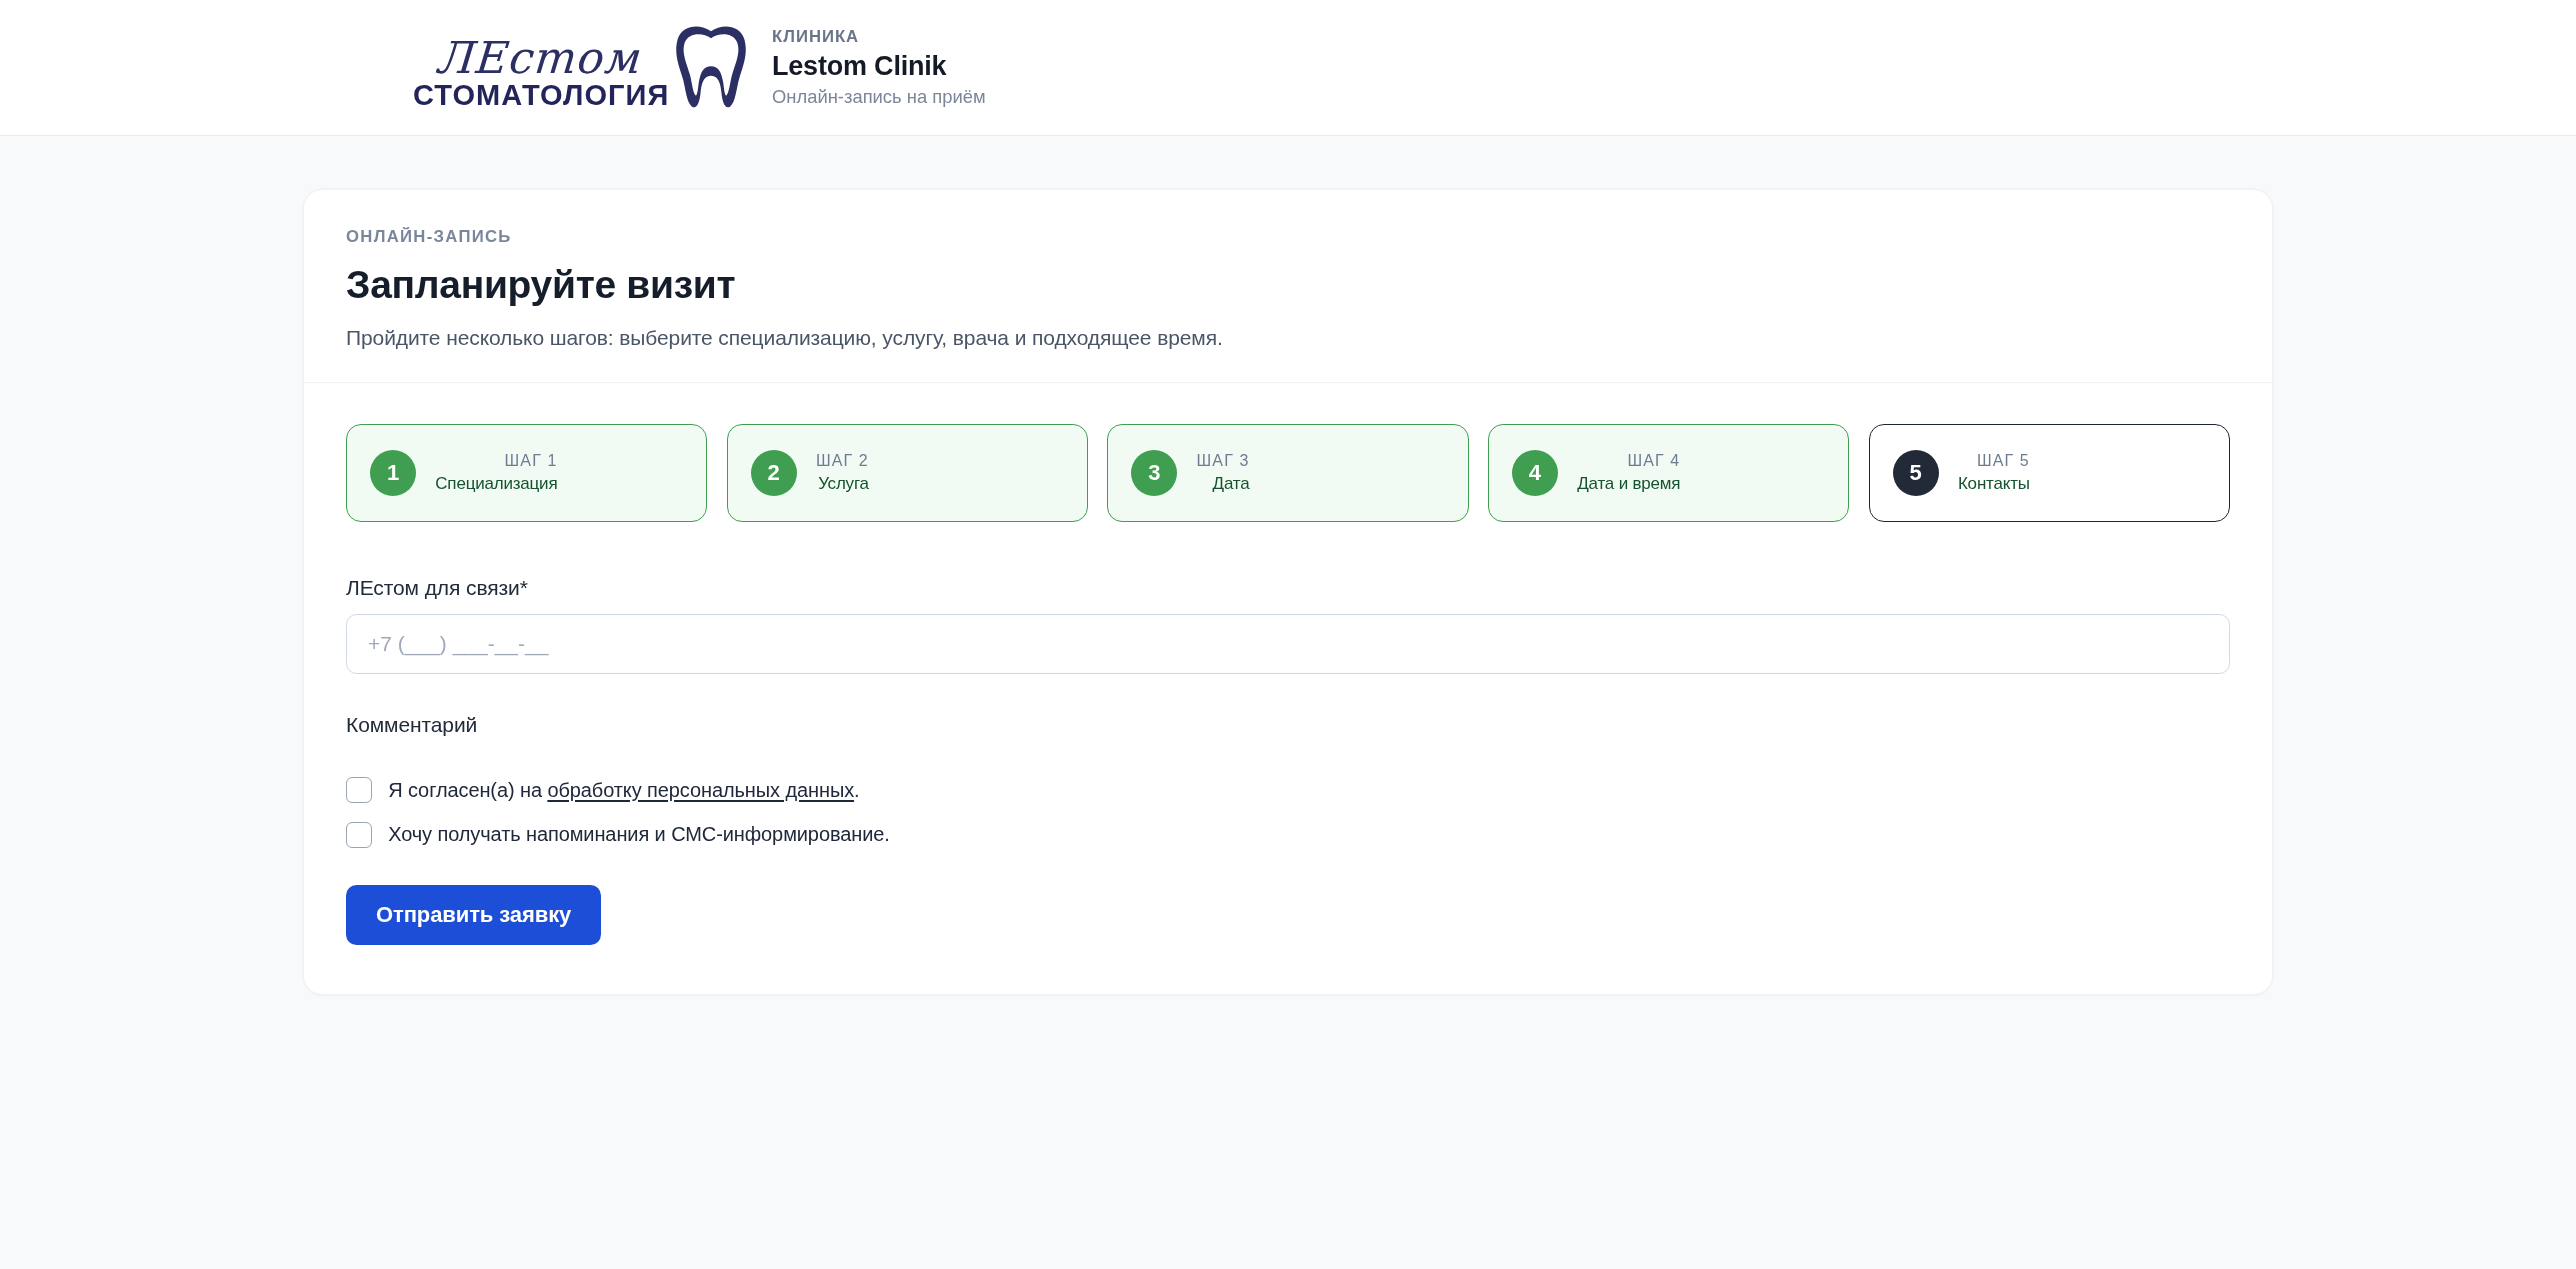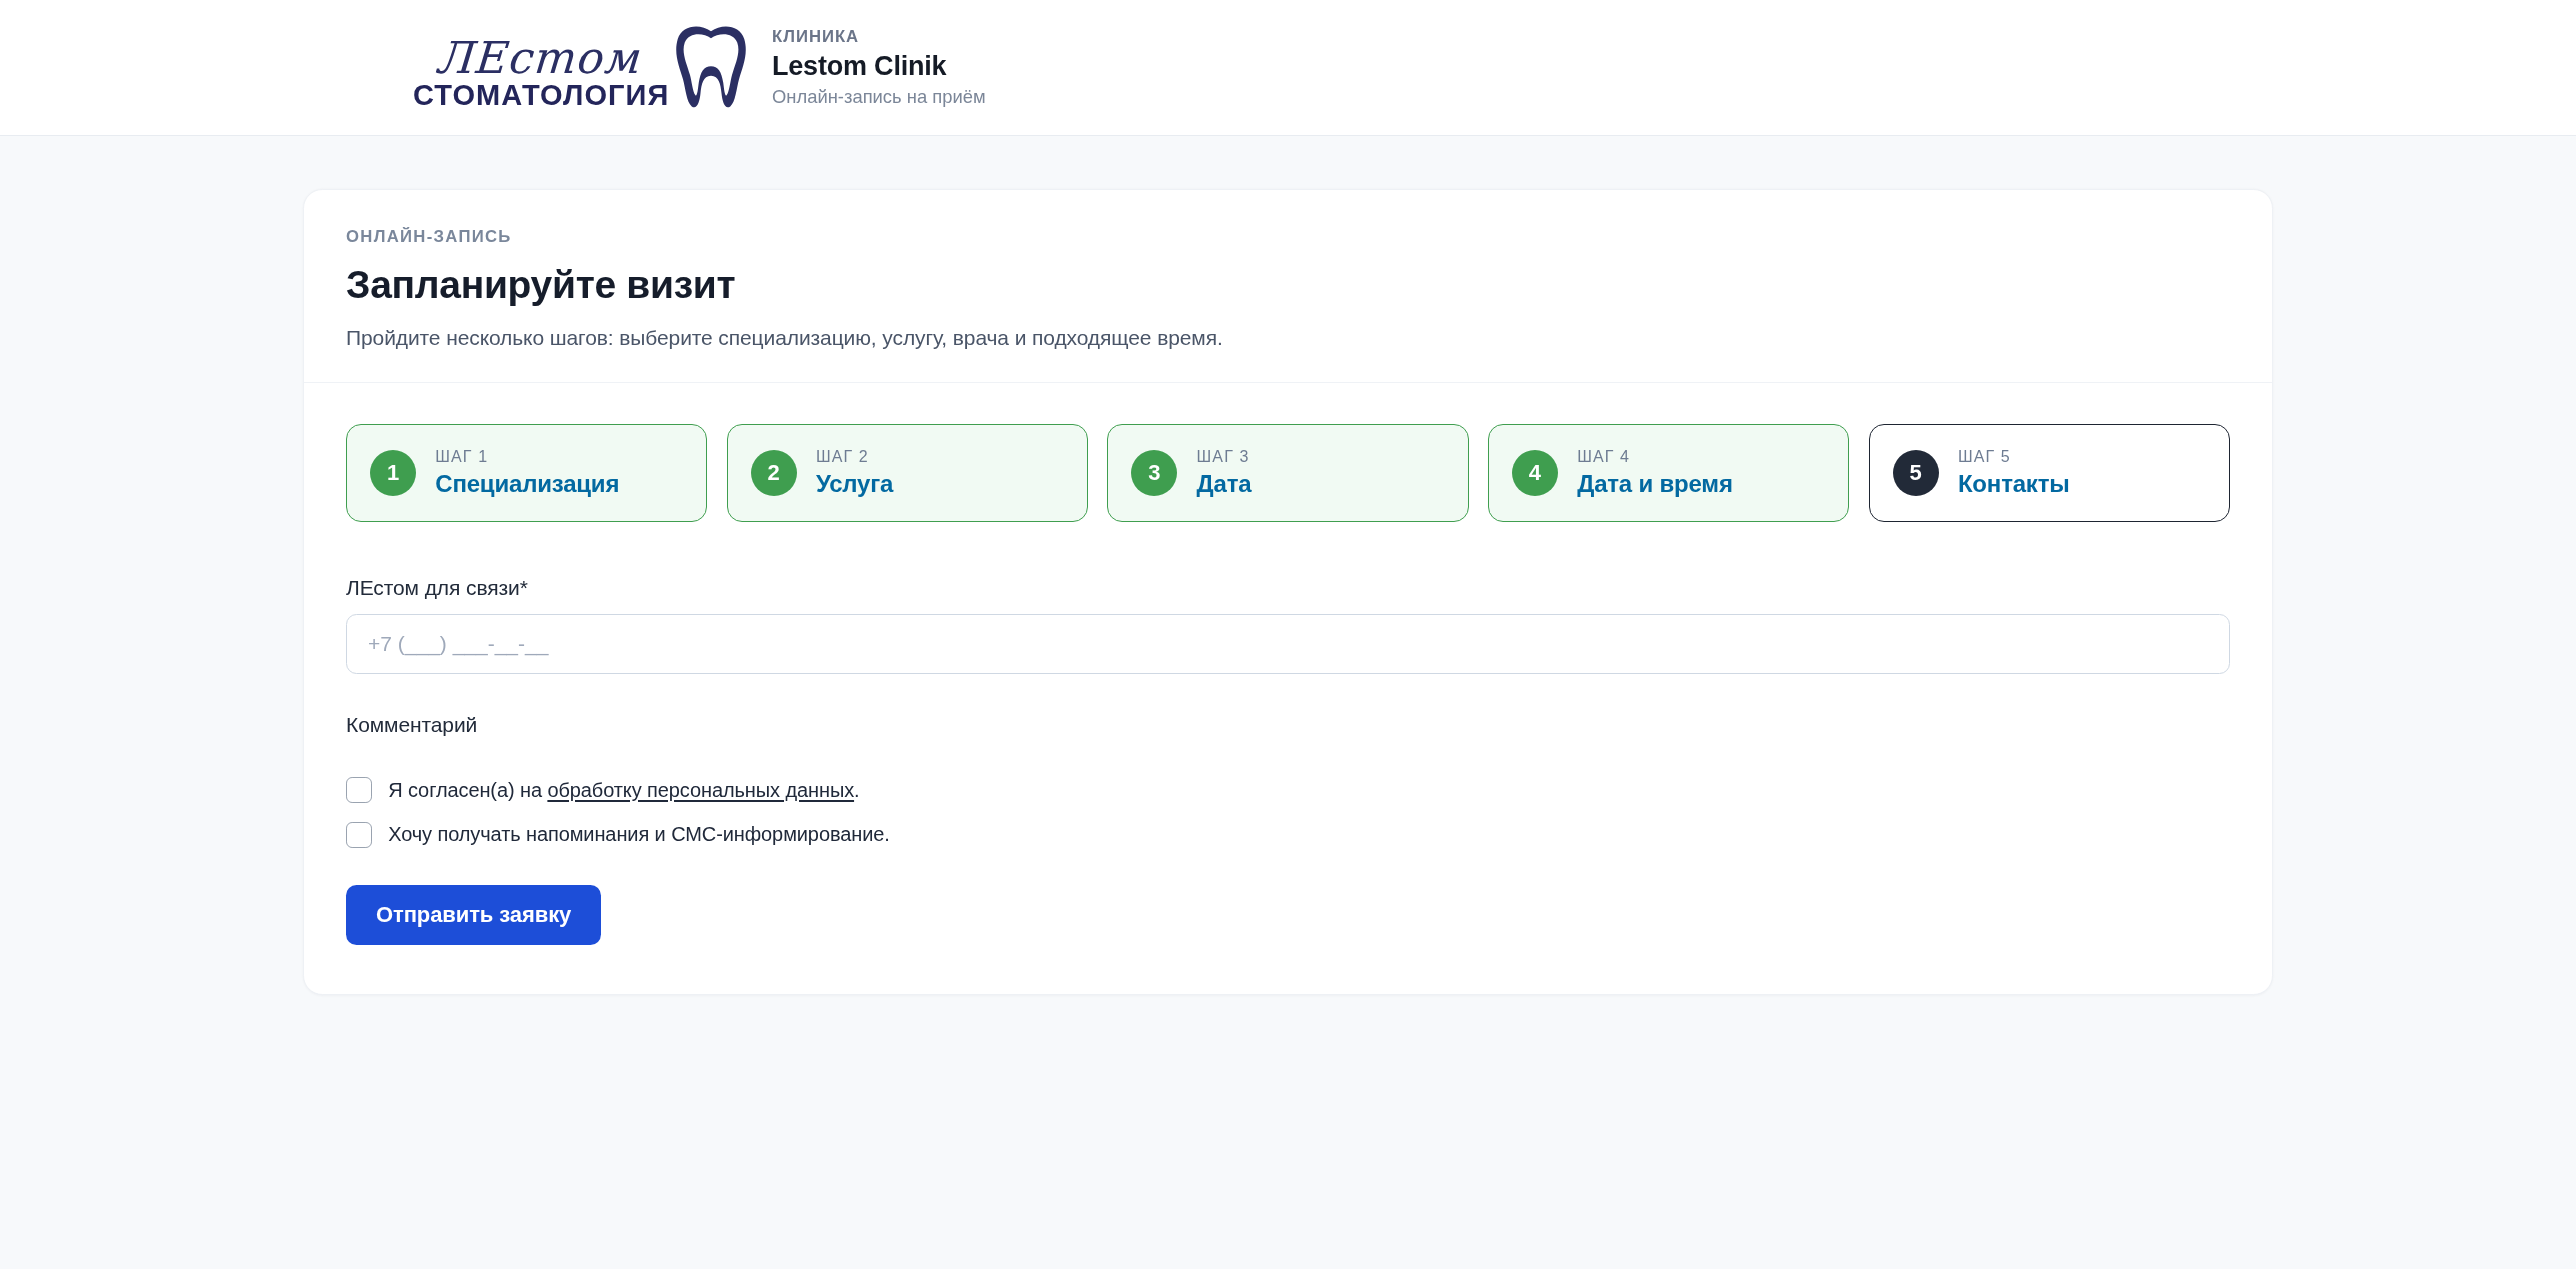--- a/index.html
+++ b/index.html
@@ -132,32 +132,32 @@
     background: #3f9e4f;
     color: #ffffff;
     font-size: 22px;
     font-weight: bold;
     display: flex;
     align-items: center;
     justify-content: center;
   }
   .step.active .step-bubble { background: #222a38; }
 
-  .step-texts { display: flex; flex-direction: column; min-width: 0; }
+  .step-texts { display: flex; flex-direction: column; min-width: 0; text-align: right; }
   .step-kicker {
     font-size: 16px;
     letter-spacing: 1.1px;
     color: #6e7c92;
     margin-bottom: 4.4px;
     white-space: nowrap;
   }
   .step-label {
-    font-size: 24px;
-    font-weight: bold;
-    color: #0369a1;
+    font-size: 17px;
+    font-weight: normal;
+    color: #14532d;
     white-space: nowrap;
     letter-spacing: -0.2px;
   }
 
   
   .field-row { display: flex; gap: 32px; margin-bottom: 39px; }
   .field { flex: 1; min-width: 0; }
 
   .field-label {
     display: block;

